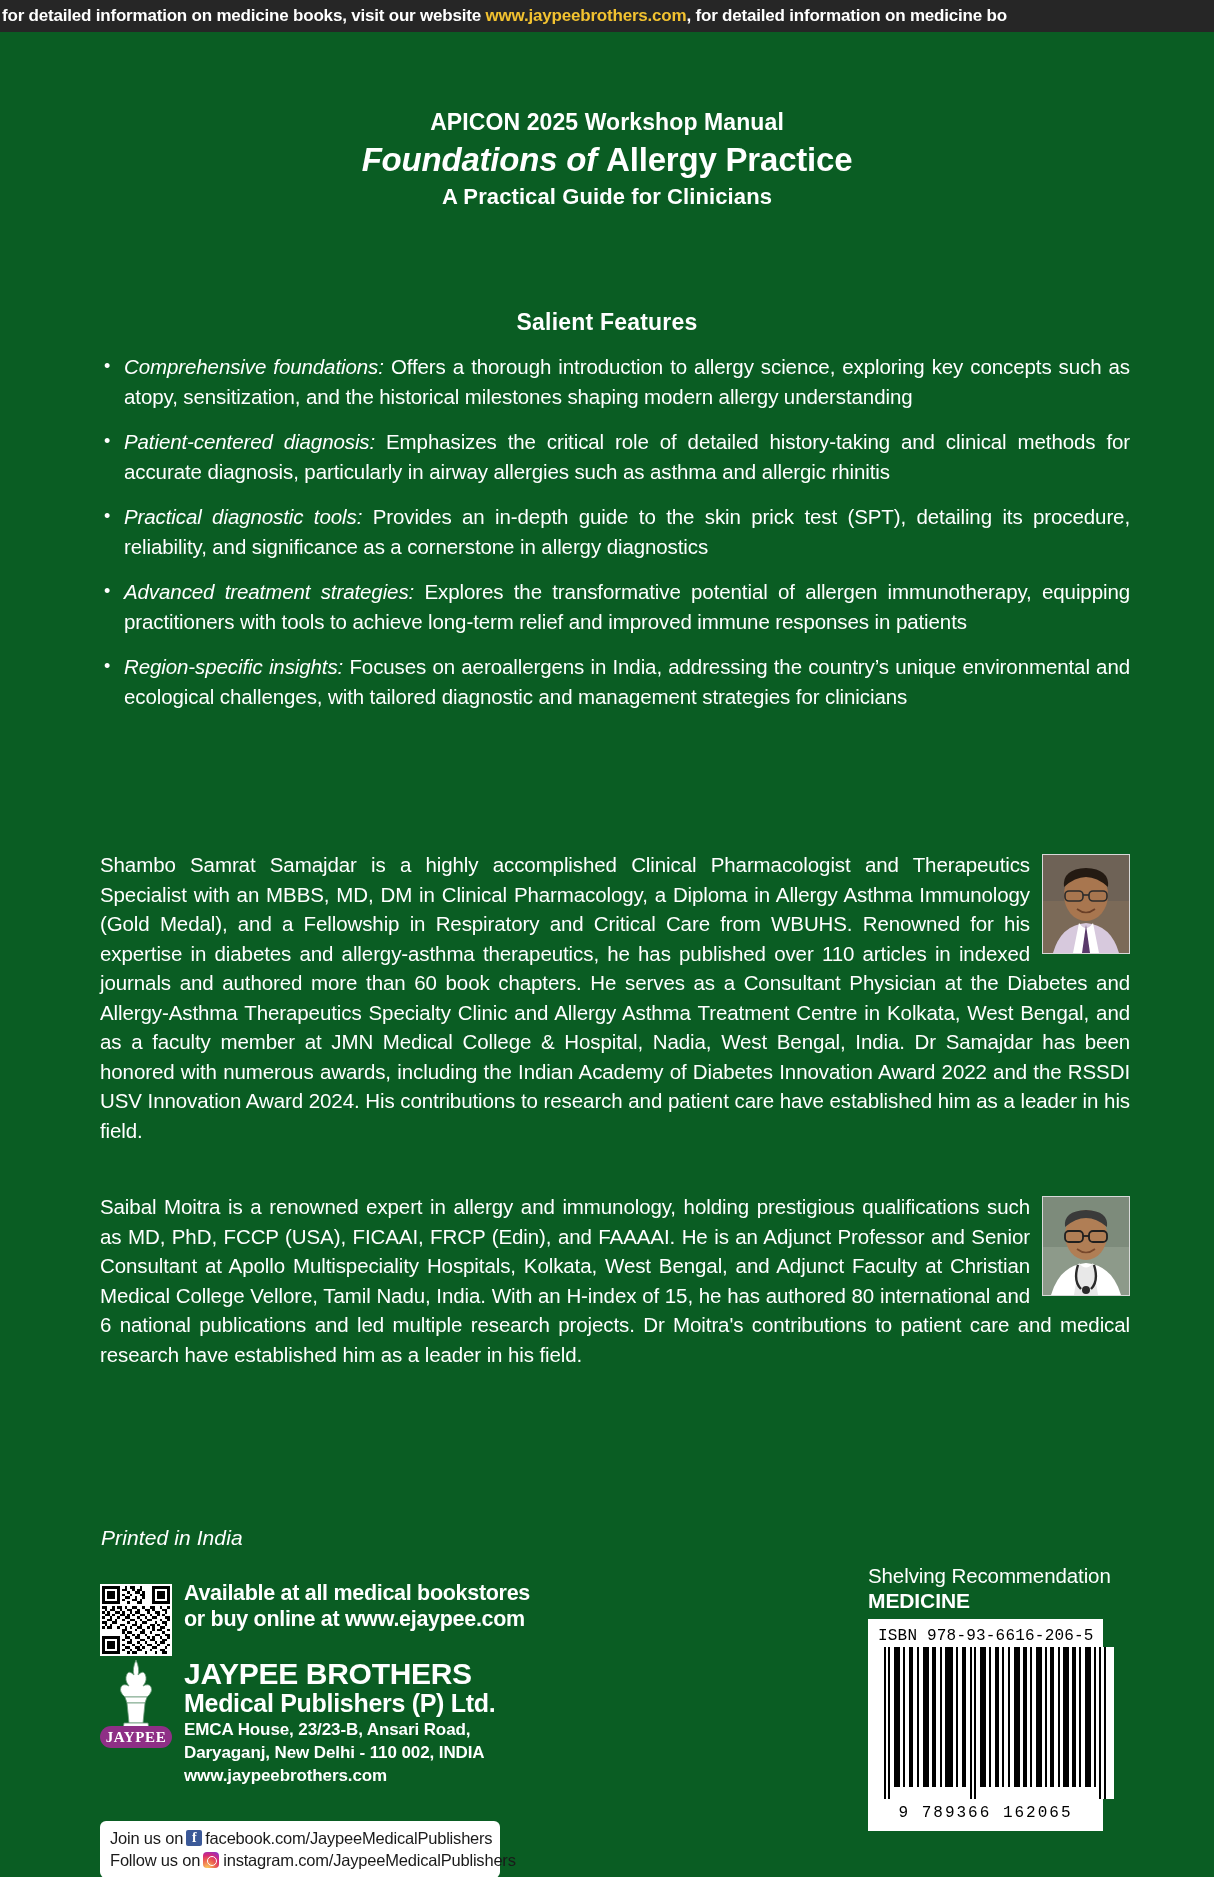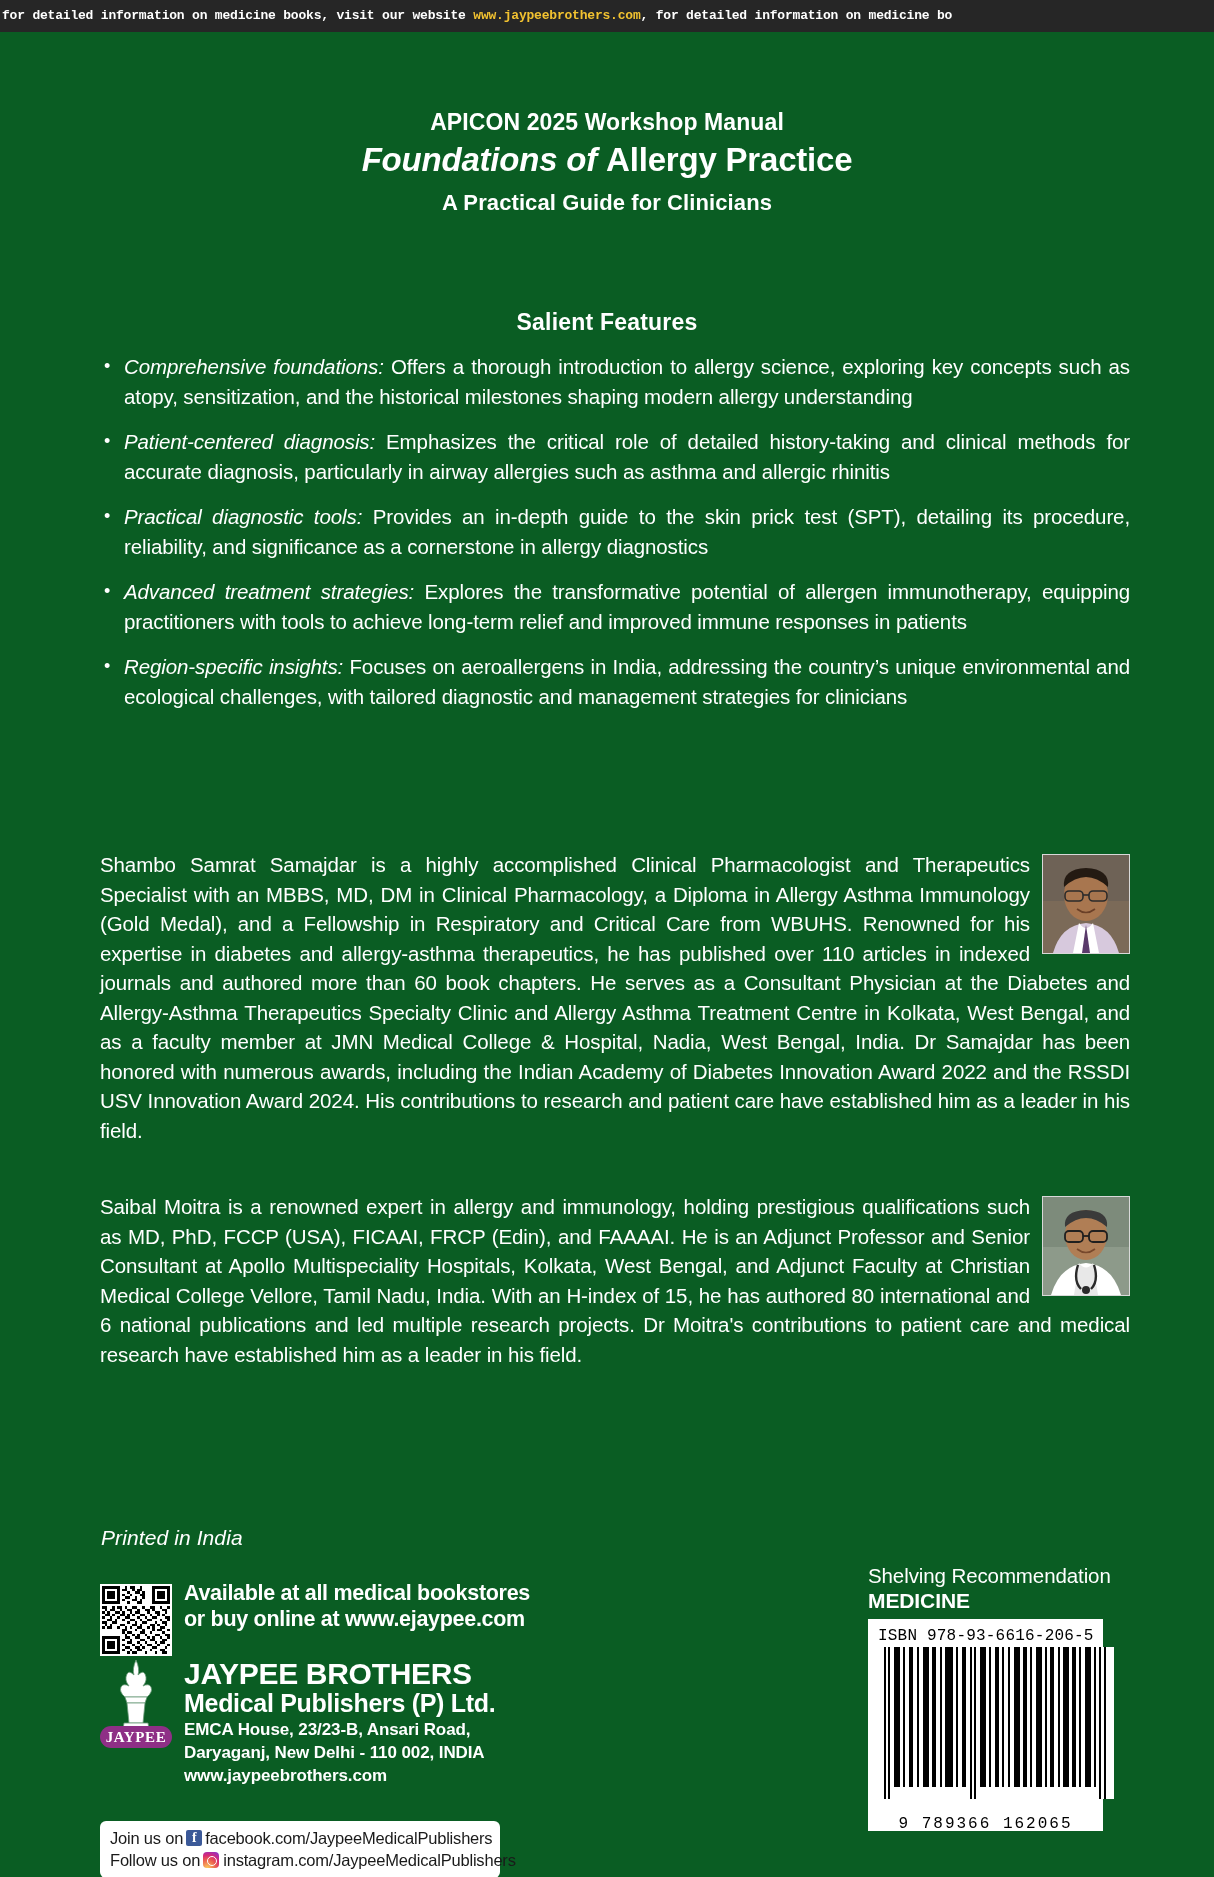--- a/index.html
+++ b/index.html
@@ -20,28 +20,28 @@
   }
 
   
   .promo-strip {
     position: absolute;
     top: 0; left: 0;
     width: 1214px;
     height: 32px;
     background: #262626;
     color: #ffffff;
-    font-size: 13px;
+    font-size: 17px;
     font-weight: 600;
     letter-spacing: -0.2px;
     line-height: 32px;
     white-space: nowrap;
     overflow: hidden;
     padding-left: 2px;
-    font-family: Liberation Mono, monospace;
+    font-family: Liberation Sans, sans-serif;
   }
   .promo-strip .url {
     color: #f2c230;
     font-weight: 700;
   }
 
   
   .cover {
     position: absolute;
     top: 32px; left: 0;
@@ -71,21 +71,21 @@
     line-height: 1.28;
     margin-top: 2px;
     letter-spacing: -0.2px;
   }
   .t-main .ital {
     font-style: italic;
   }
   .t-sub {
     font-size: 22px;
     font-weight: 700;
-    margin-top: 9px;
+    margin-top: 3px;
     letter-spacing: 0.1px;
   }
 
   
   .sf-heading {
     position: absolute;
     top: 277px;
     left: 0;
     width: 1214px;
     text-align: center;
@@ -324,21 +324,21 @@
     white-space: nowrap;
   }
   .barcode-svg { display: block; margin: 2px auto 0 auto; }
   .ean-digits {
     font-family: "Liberation Mono", monospace;
     font-size: 16px;
     color: #000000;
     text-align: center;
     letter-spacing: 2px;
     line-height: 18px;
-    margin-top: 16px;
+    margin-top: 5px;
   }
 </style>
 </head>
 <body>
 
 <div id="page">
 
   <div class="promo-strip">
     <span>for detailed information on medicine books, visit our website </span><span class="url">www.jaypeebrothers.com</span><span>, for detailed information on medicine bo</span>
   </div>

